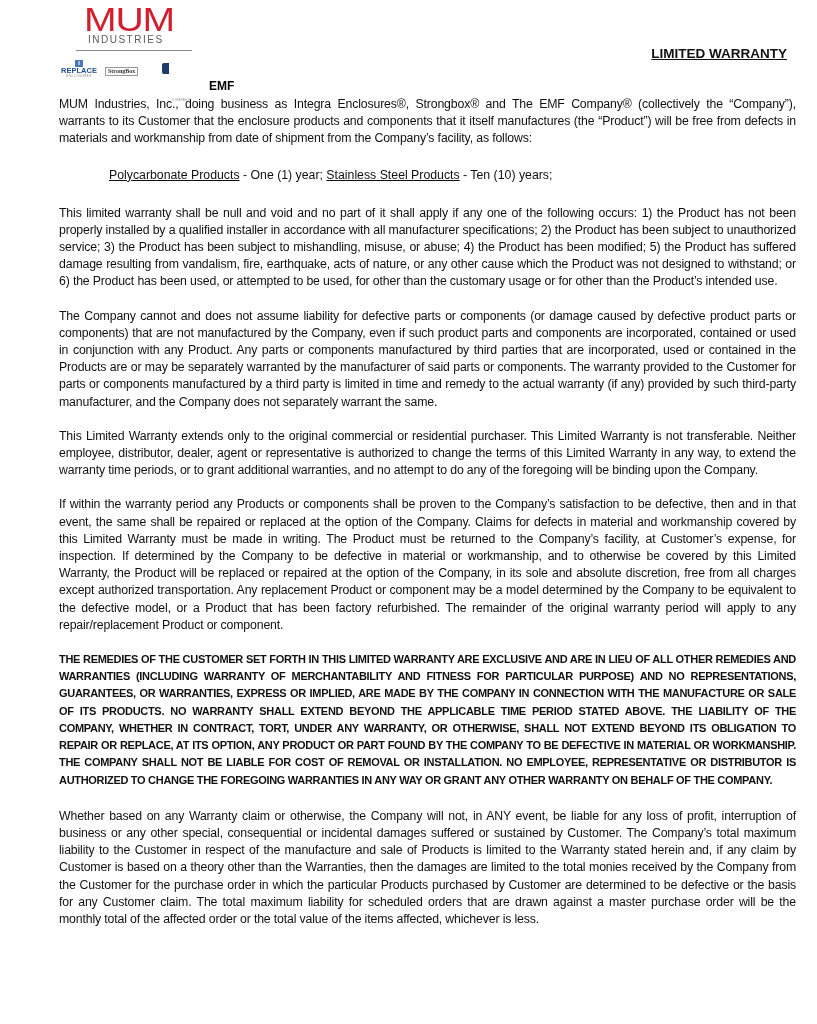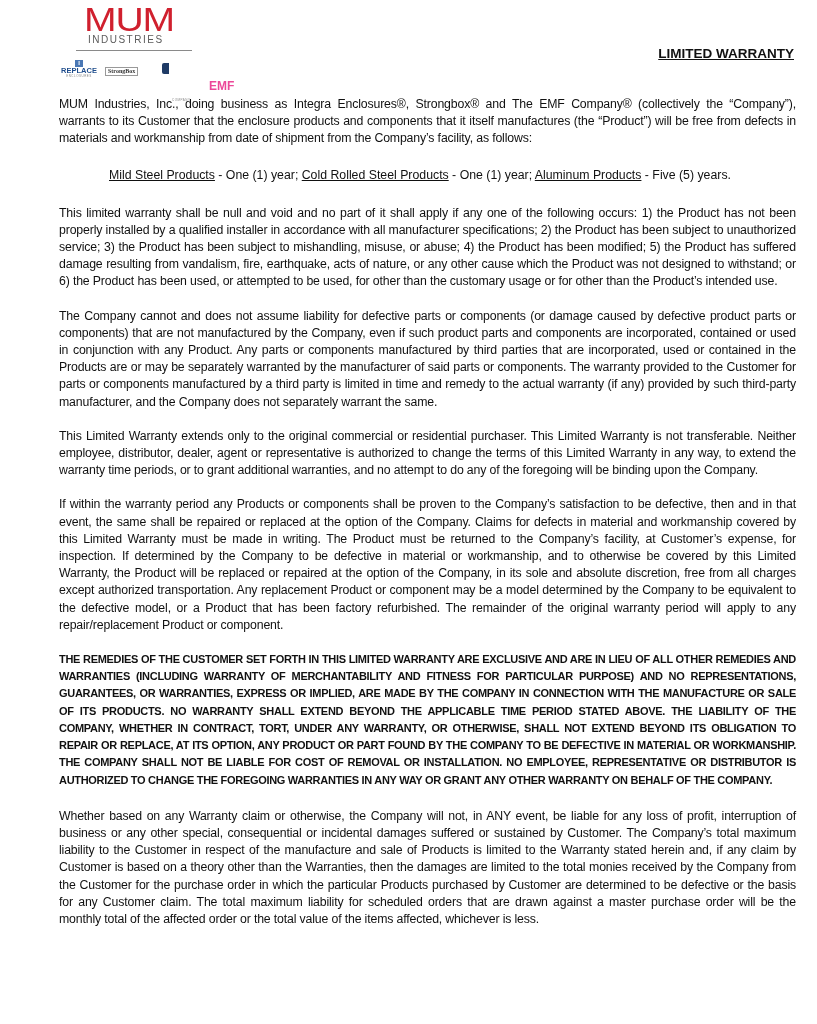--- a/index.html
+++ b/index.html
@@ -28,25 +28,25 @@
     font-size: 6px; line-height: 7px; text-align: center; font-weight: bold;
   }
   .integra .word { display: block; font-size: 7.5px; font-weight: bold; color: #1f4d8c; line-height: 8px; }
   .integra .tiny { display: block; font-size: 3px; color: #888; line-height: 3px; letter-spacing: 0.5px; }
   .strongbox {
     position: absolute; left: 46px; top: 7px; font-size: 6px; font-family: "Liberation Serif", serif;
     font-weight: bold; color: #333; border: 1px solid #999; padding: 0 2px; line-height: 7px;
   }
   .emf { position: absolute; left: 103px; top: 3px; }
   .emf .bar { display: inline-block; width: 7px; height: 11px; background: #1f3b66; vertical-align: top; margin-right: 1px; border-radius: 2px 0 0 2px; }
-  .emf .word { display: inline-block; font-size: 12px; font-weight: bold; color: #ec4899; line-height: 11px; vertical-align: top; margin-left: 47px; }
+  .emf .word { display: inline-block; font-size: 12px; font-weight: bold; color: #000000; line-height: 11px; vertical-align: top; margin-left: 47px; }
   .emf .tiny { display: block; font-size: 3px; color: #888; line-height: 3px; margin-left: 10px; letter-spacing: 0.5px; }
 
   .title {
-    position: absolute; right: 23px; top: 46px;
+    position: absolute; right: 30px; top: 46px;
     font-size: 13.5px; font-weight: bold; text-decoration: underline; color: #111;
   }
   .content { position: absolute; left: 59px; top: 96px; width: 737px; }
   p {
     margin: 0; font-size: 12.3px; line-height: 17.2px; text-align: justify;
     letter-spacing: -0.15px;
   }
   .p-intro { margin-bottom: 17px; }
   .product-lines { margin-left: 50px; margin-bottom: 20px; font-size: 12.3px; line-height: 20px; }
   .product-lines u { text-decoration: underline; }
@@ -77,21 +77,21 @@
   </div>
 </div>
 
 <div class="title">LIMITED WARRANTY</div>
 
 <div class="content">
   <p class="p-intro">MUM Industries, Inc., doing business as Integra Enclosures®, Strongbox® and The EMF Company® (collectively the “Company”), warrants to its Customer that the enclosure products and components that it itself manufactures (the “Product”) will be free from defects in materials and workmanship from date of shipment from the Company’s facility, as follows:</p>
 
   <div class="product-lines">
     <div>
-      <u>Mild Steel Products</u><span> - One (1) year; </span><u>Cold Rolled Steel Products</u><span> - One (1) year; </span><u>Aluminum Products</u><span> - Five (5) years.</span>
+      <u>Polycarbonate Products</u><span> - One (1) year; </span><u>Stainless Steel Products</u><span> - Ten (10) years;</span>
     </div>
   </div>
 
   <p class="gap">This limited warranty shall be null and void and no part of it shall apply if any one of the following occurs: 1) the Product has not been properly installed by a qualified installer in accordance with all manufacturer specifications; 2) the Product has been subject to unauthorized service; 3) the Product has been subject to mishandling, misuse, or abuse; 4) the Product has been modified; 5) the Product has suffered damage resulting from vandalism, fire, earthquake, acts of nature, or any other cause which the Product was not designed to withstand; or  6) the Product has been used, or attempted to be used, for other than the customary usage or for other than the Product’s intended use.</p>
   <p class="gap">The Company cannot and does not assume liability for defective parts or components (or damage caused by defective product parts or components) that are not manufactured by the Company, even if such product parts and components are incorporated, contained or used in conjunction with any Product. Any parts or components manufactured by third parties that are incorporated, used or contained in the Products are or may be separately warranted by the manufacturer of said parts or components. The warranty provided to the Customer for parts or components manufactured by a third party is limited in time and remedy to the actual warranty (if any) provided by such third-party manufacturer, and the Company does not separately warrant the same.</p>
   <p class="gap">This Limited Warranty extends only to the original commercial or residential purchaser. This Limited Warranty is not transferable.  Neither employee, distributor, dealer, agent or representative is authorized to change the terms of this Limited Warranty in any way, to extend the warranty time periods, or to grant additional warranties, and no attempt to do any of the foregoing will be binding upon the Company.</p>
   <p class="gap">If within the warranty period any Products or components shall be proven to the Company’s satisfaction to be defective, then and in that event, the same shall be repaired or replaced at the option of the Company.  Claims for defects in material and workmanship covered by this Limited Warranty must be made in writing.  The Product must be returned to the Company’s facility, at Customer’s expense, for inspection.  If determined by the Company to be defective in material or workmanship, and to otherwise be covered by this Limited Warranty, the Product will be replaced or repaired at the option of the Company, in its sole and absolute discretion, free from all charges except authorized transportation.  Any replacement Product or component may be a model determined by the Company to be equivalent to the defective model, or a Product that has been factory refurbished. The remainder of the original warranty period will apply to any repair/replacement Product or component.</p>
   <p class="caps">THE REMEDIES OF THE CUSTOMER SET FORTH IN THIS LIMITED WARRANTY ARE EXCLUSIVE AND ARE IN LIEU OF ALL OTHER REMEDIES AND WARRANTIES (INCLUDING WARRANTY OF MERCHANTABILITY AND FITNESS FOR PARTICULAR PURPOSE) AND NO REPRESENTATIONS, GUARANTEES, OR WARRANTIES, EXPRESS OR IMPLIED, ARE MADE BY THE COMPANY IN CONNECTION WITH THE MANUFACTURE OR SALE OF ITS PRODUCTS. NO WARRANTY SHALL EXTEND BEYOND THE APPLICABLE TIME PERIOD STATED ABOVE. THE LIABILITY OF THE COMPANY, WHETHER IN CONTRACT, TORT, UNDER ANY WARRANTY, OR OTHERWISE, SHALL NOT EXTEND BEYOND ITS OBLIGATION TO REPAIR OR REPLACE, AT ITS OPTION, ANY PRODUCT OR PART FOUND BY THE COMPANY TO BE DEFECTIVE IN MATERIAL OR WORKMANSHIP. THE COMPANY SHALL NOT BE LIABLE FOR COST OF REMOVAL OR INSTALLATION. NO EMPLOYEE, REPRESENTATIVE OR DISTRIBUTOR IS AUTHORIZED TO CHANGE THE FOREGOING WARRANTIES IN ANY WAY OR GRANT ANY OTHER WARRANTY ON BEHALF OF THE COMPANY.</p>
   <p>Whether based on any Warranty claim or otherwise, the Company will not, in ANY event, be liable for any loss of profit, interruption of business or any other special, consequential or incidental damages suffered or sustained by Customer. The Company’s total maximum liability to the Customer in respect of the manufacture and sale of Products is limited to the Warranty stated herein and, if any claim by Customer is based on a theory other than the Warranties, then the damages are limited to the total monies received by the Company from the Customer for the purchase order in which the particular Products purchased by Customer are determined to be defective or the basis for any Customer claim. The total maximum liability for scheduled orders that are drawn against a master purchase order will be the monthly total of the affected order or the total value of the items affected, whichever is less.</p>
 </div>

